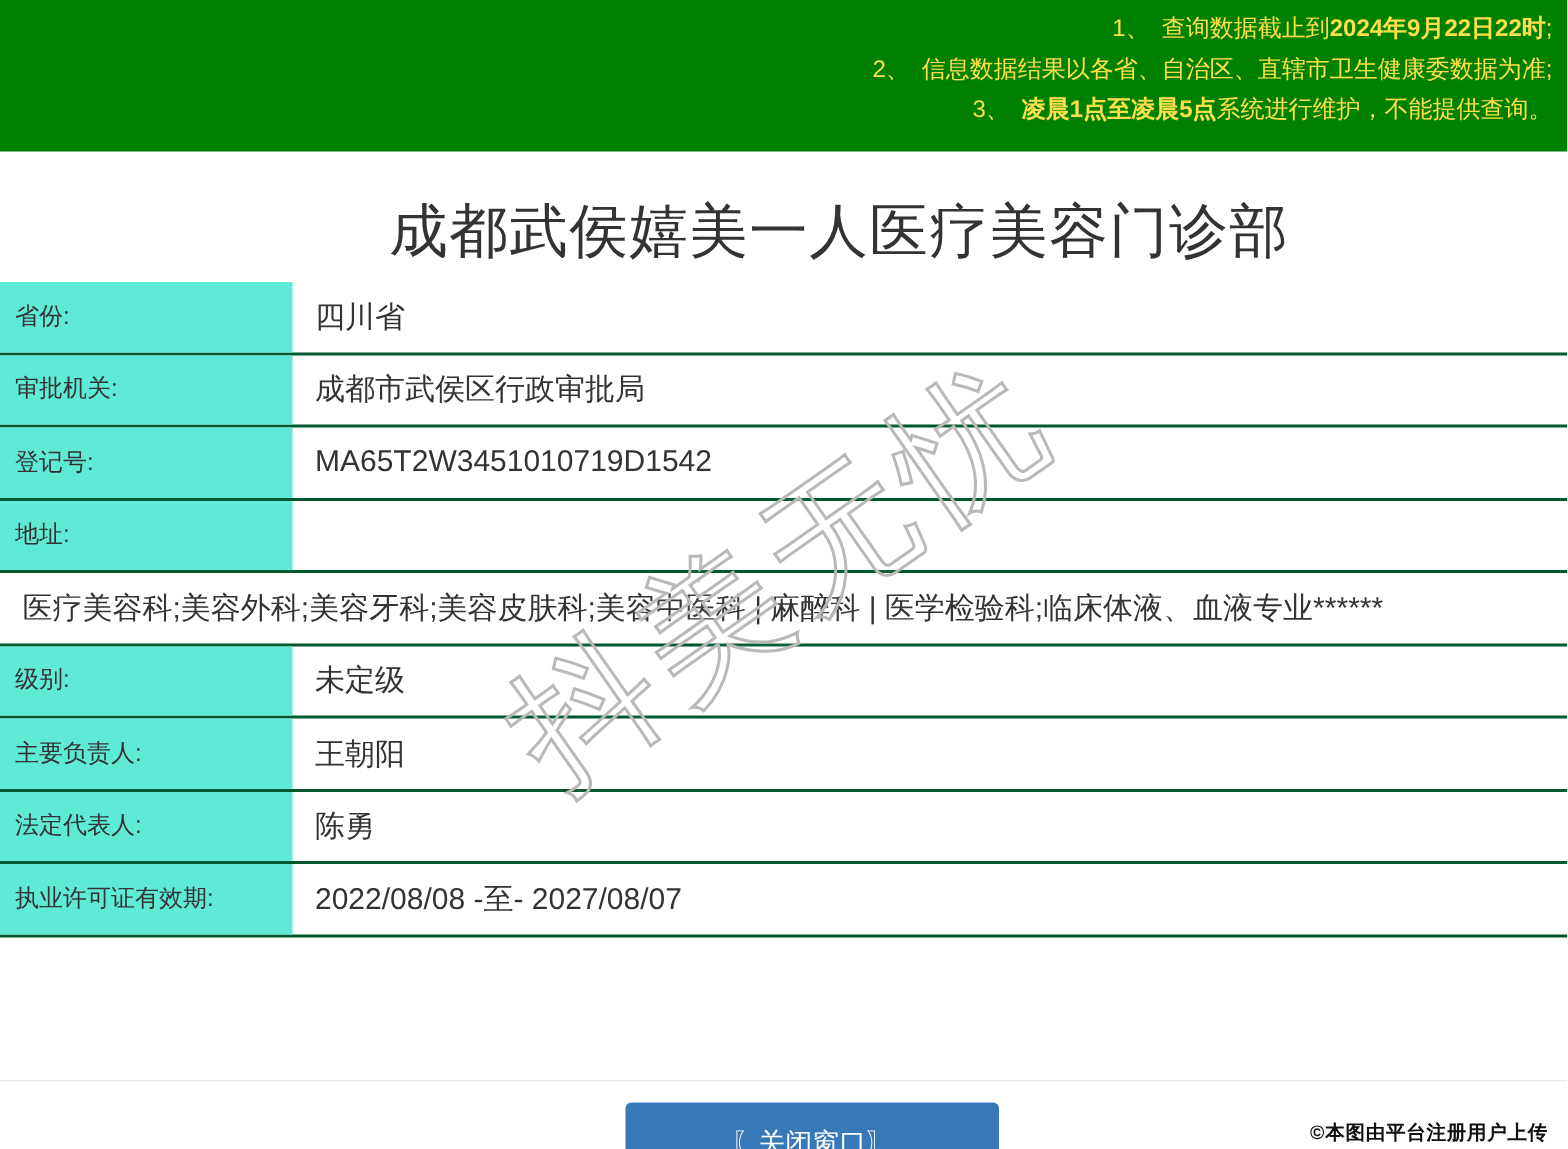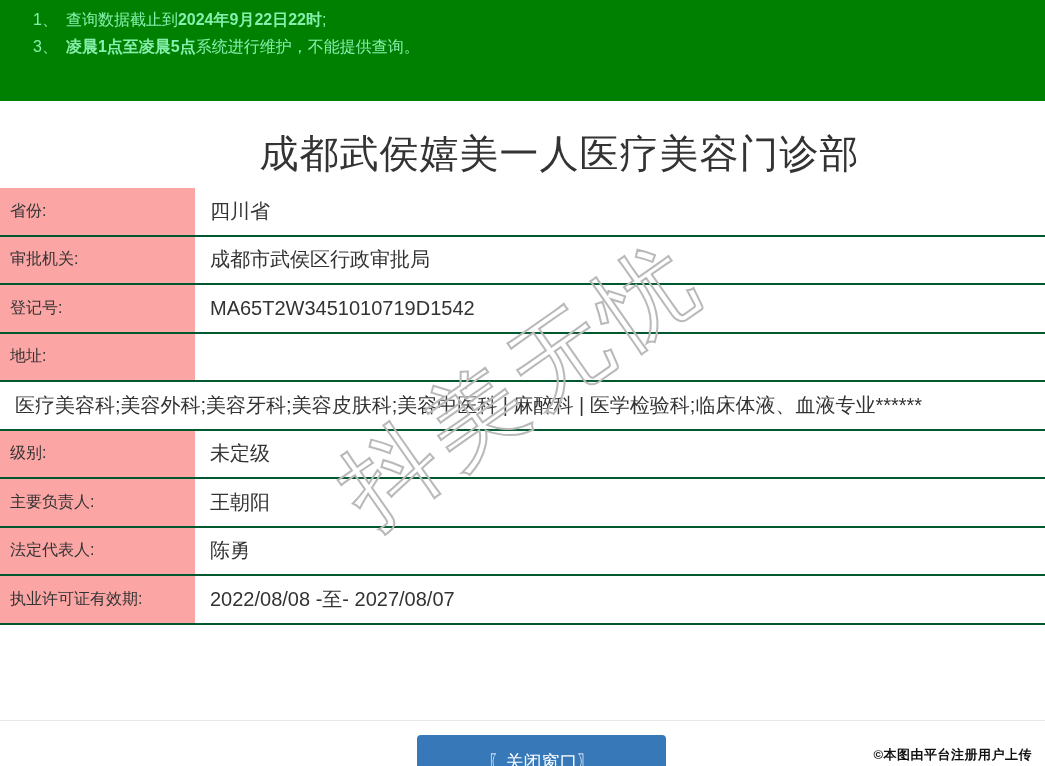--- a/index.html
+++ b/index.html
@@ -3,35 +3,35 @@
 <meta charset="utf-8">
 <style>
   html,body{margin:0;padding:0;background:#fff;}
   .page{
     position:relative;width:1045px;height:766px;overflow:hidden;background:#ffffff;
     font-family:"Liberation Sans","DejaVu Sans",sans-serif;color:#333;
   }
   
   .notice-bar{
     position:absolute;top:0;left:0;width:1045px;height:101px;background:#008000;
-    box-sizing:border-box;padding:6px 10px 0 33px;color:#86efac;
+    box-sizing:border-box;padding:6px 10px 0 33px;color:#fde047;text-align:right;
   }
   .notice-line{font-size:16px;line-height:27px;white-space:nowrap;}
   .notice-line .num{margin-right:8px;}
   .notice-line .b{font-weight:bold;}
   
   .page-title{
     position:absolute;top:127px;left:0;width:1045px;text-align:center;
     font-size:39px;color:#333;letter-spacing:1px;white-space:nowrap;padding-left:37px;
   }
   
   .info-table{position:absolute;top:188px;left:0;width:1045px;}
   .row{display:flex;height:46.5px;border-bottom:2px solid #00582e;align-items:stretch;}
   .cell-label{
-    width:195px;min-width:195px;background:#fca5a5;display:flex;align-items:center;
+    width:195px;min-width:195px;background:#5eead4;display:flex;align-items:center;
     box-sizing:border-box;padding-left:10px;font-size:16px;color:#333;
   }
   .cell-value{
     flex:1;display:flex;align-items:center;box-sizing:border-box;padding-left:15px;
     font-size:20px;color:#333;white-space:nowrap;overflow:hidden;
   }
   
   .watermark{
     position:absolute;left:315px;top:332px;width:410px;height:105px;
     transform:rotate(-35deg);transform-origin:center center;
@@ -55,20 +55,23 @@
   }
 </style>
 </head>
 <body>
 
 <div class="page">
 
   <div class="notice-bar">
     <div class="notice-line">
       <span class="num">1、</span><span>查询数据截止到</span><span class="b">2024年9月22日22时</span><span>;</span>
+    </div>
+    <div class="notice-line">
+      <span class="num">2、</span><span>信息数据结果以各省、自治区、直辖市卫生健康委数据为准;</span>
     </div>
     <div class="notice-line">
       <span class="num">3、</span><span class="b">凌晨1点至凌晨5点</span><span>系统进行维护，不能提供查询。</span>
     </div>
   </div>
 
   <div class="page-title">成都武侯嬉美一人医疗美容门诊部</div>
 
   <div class="info-table">
     <div class="row">

